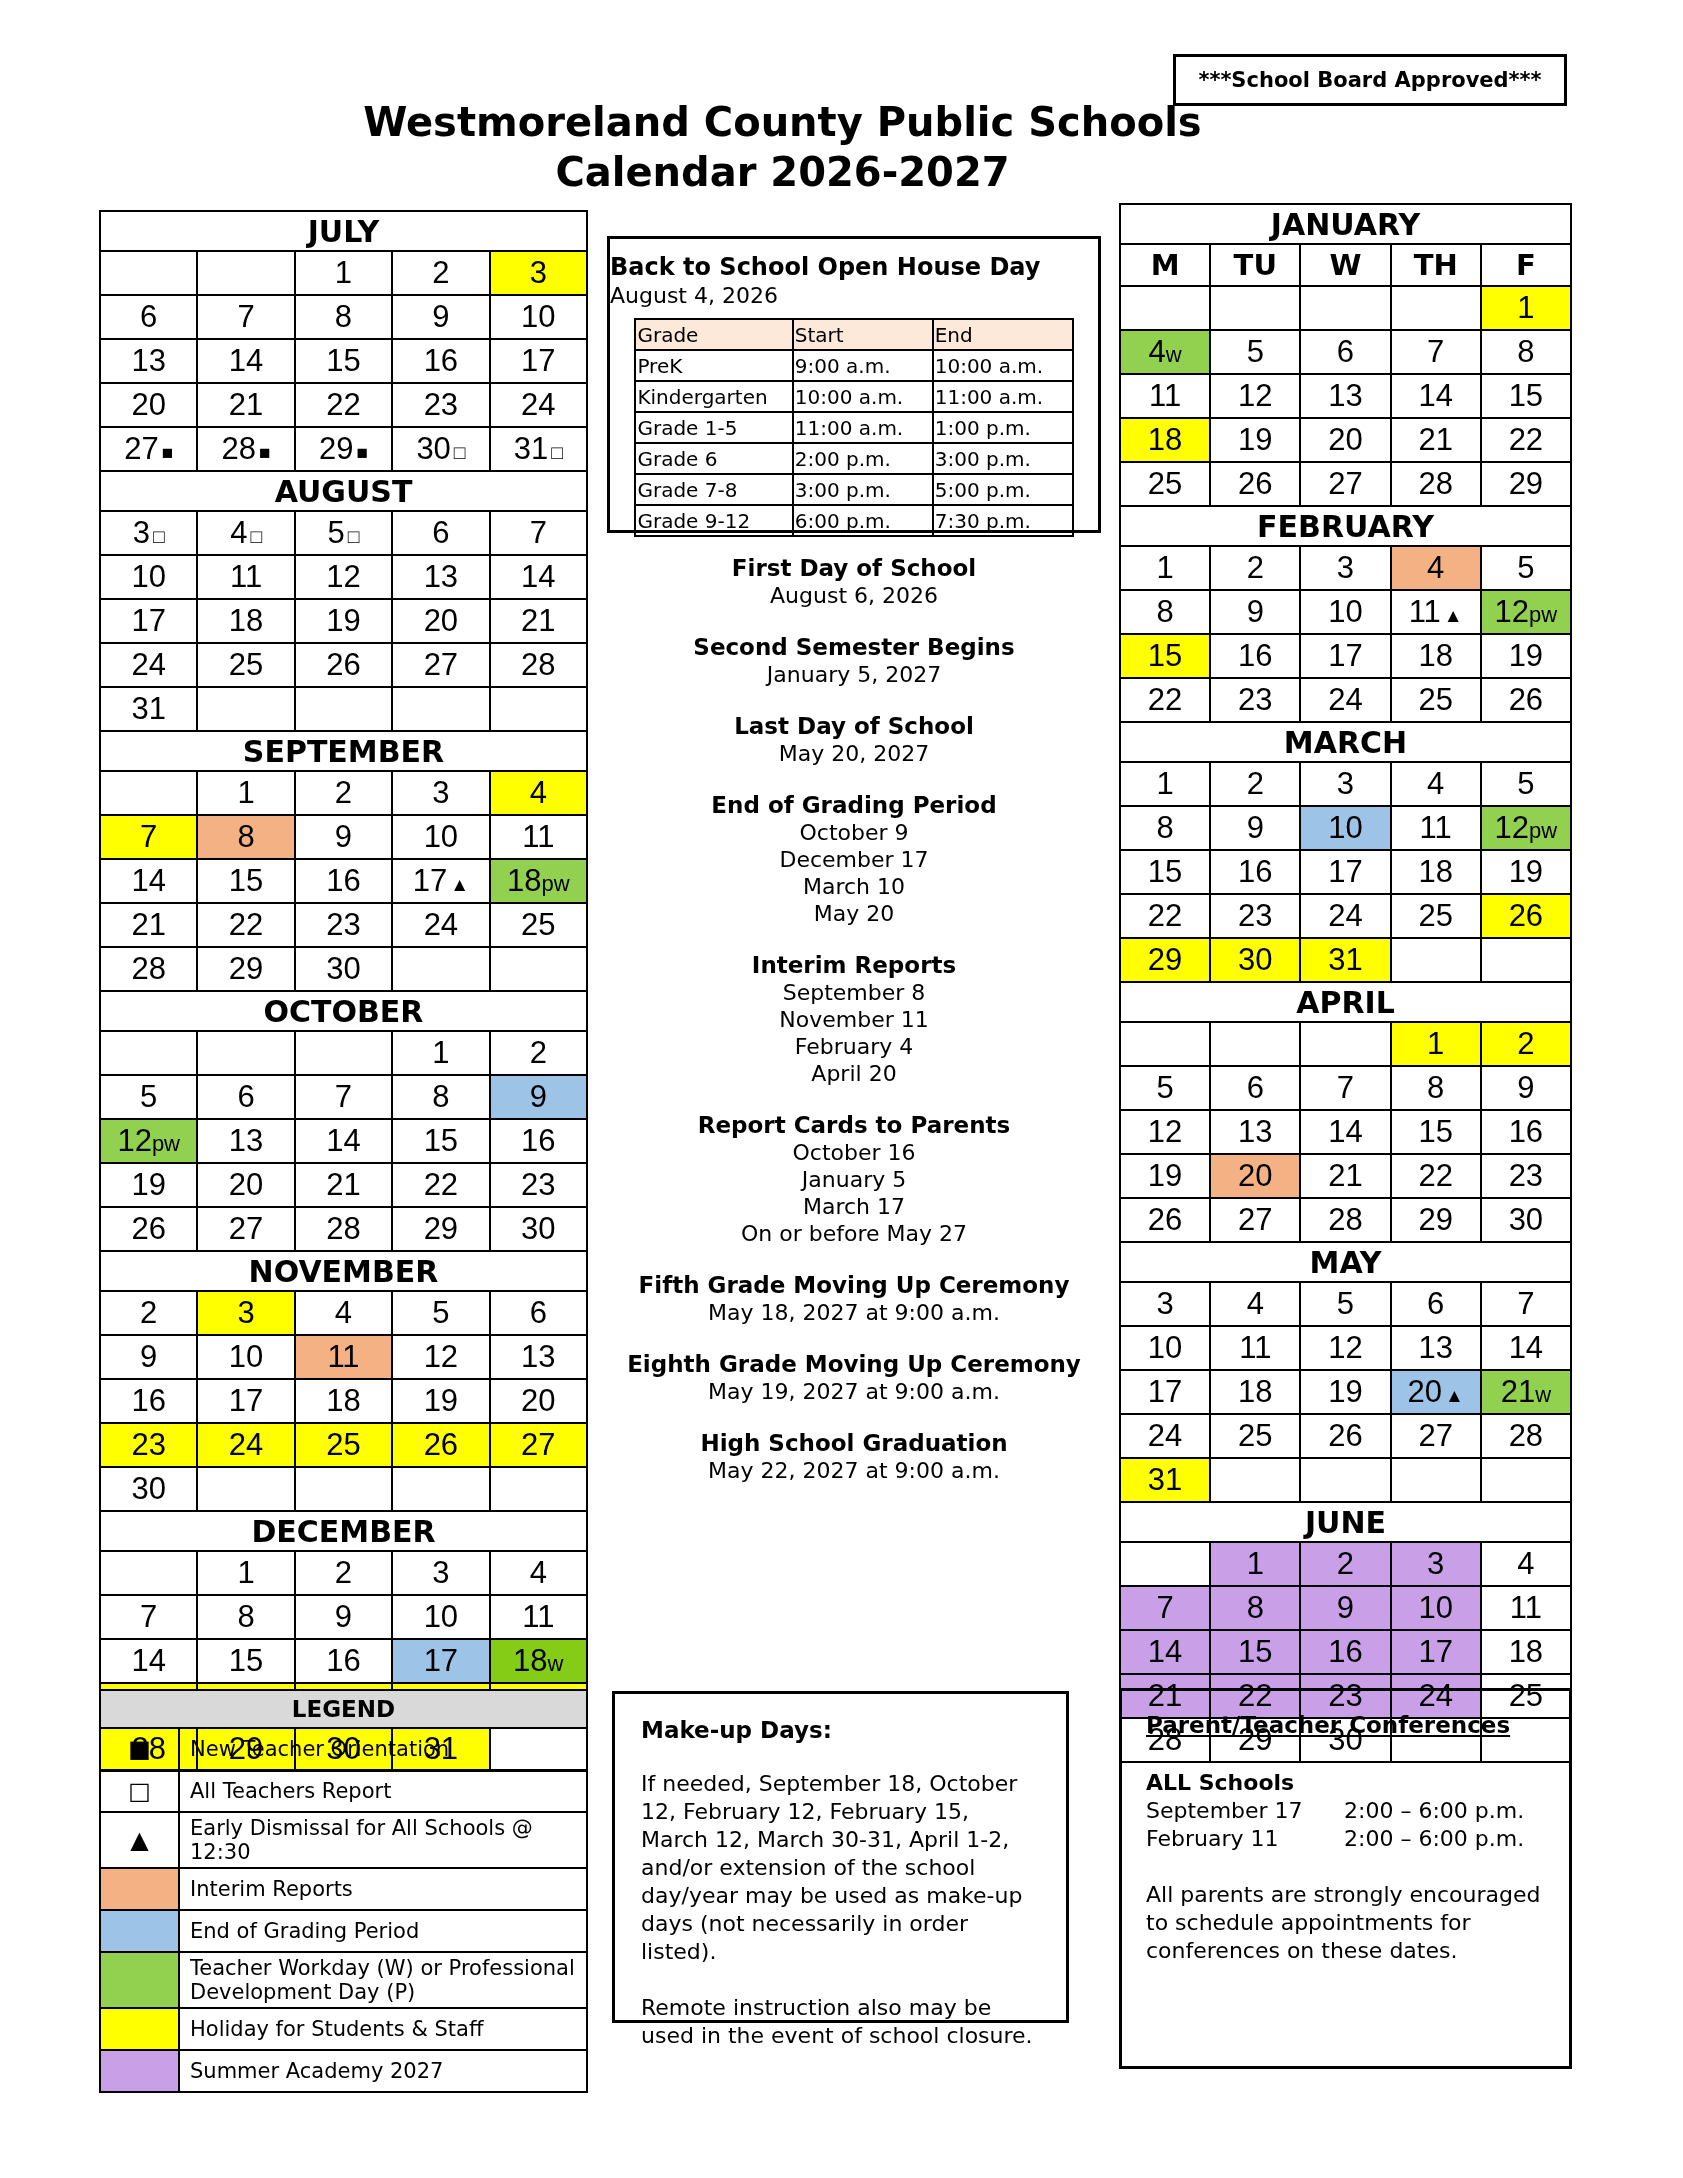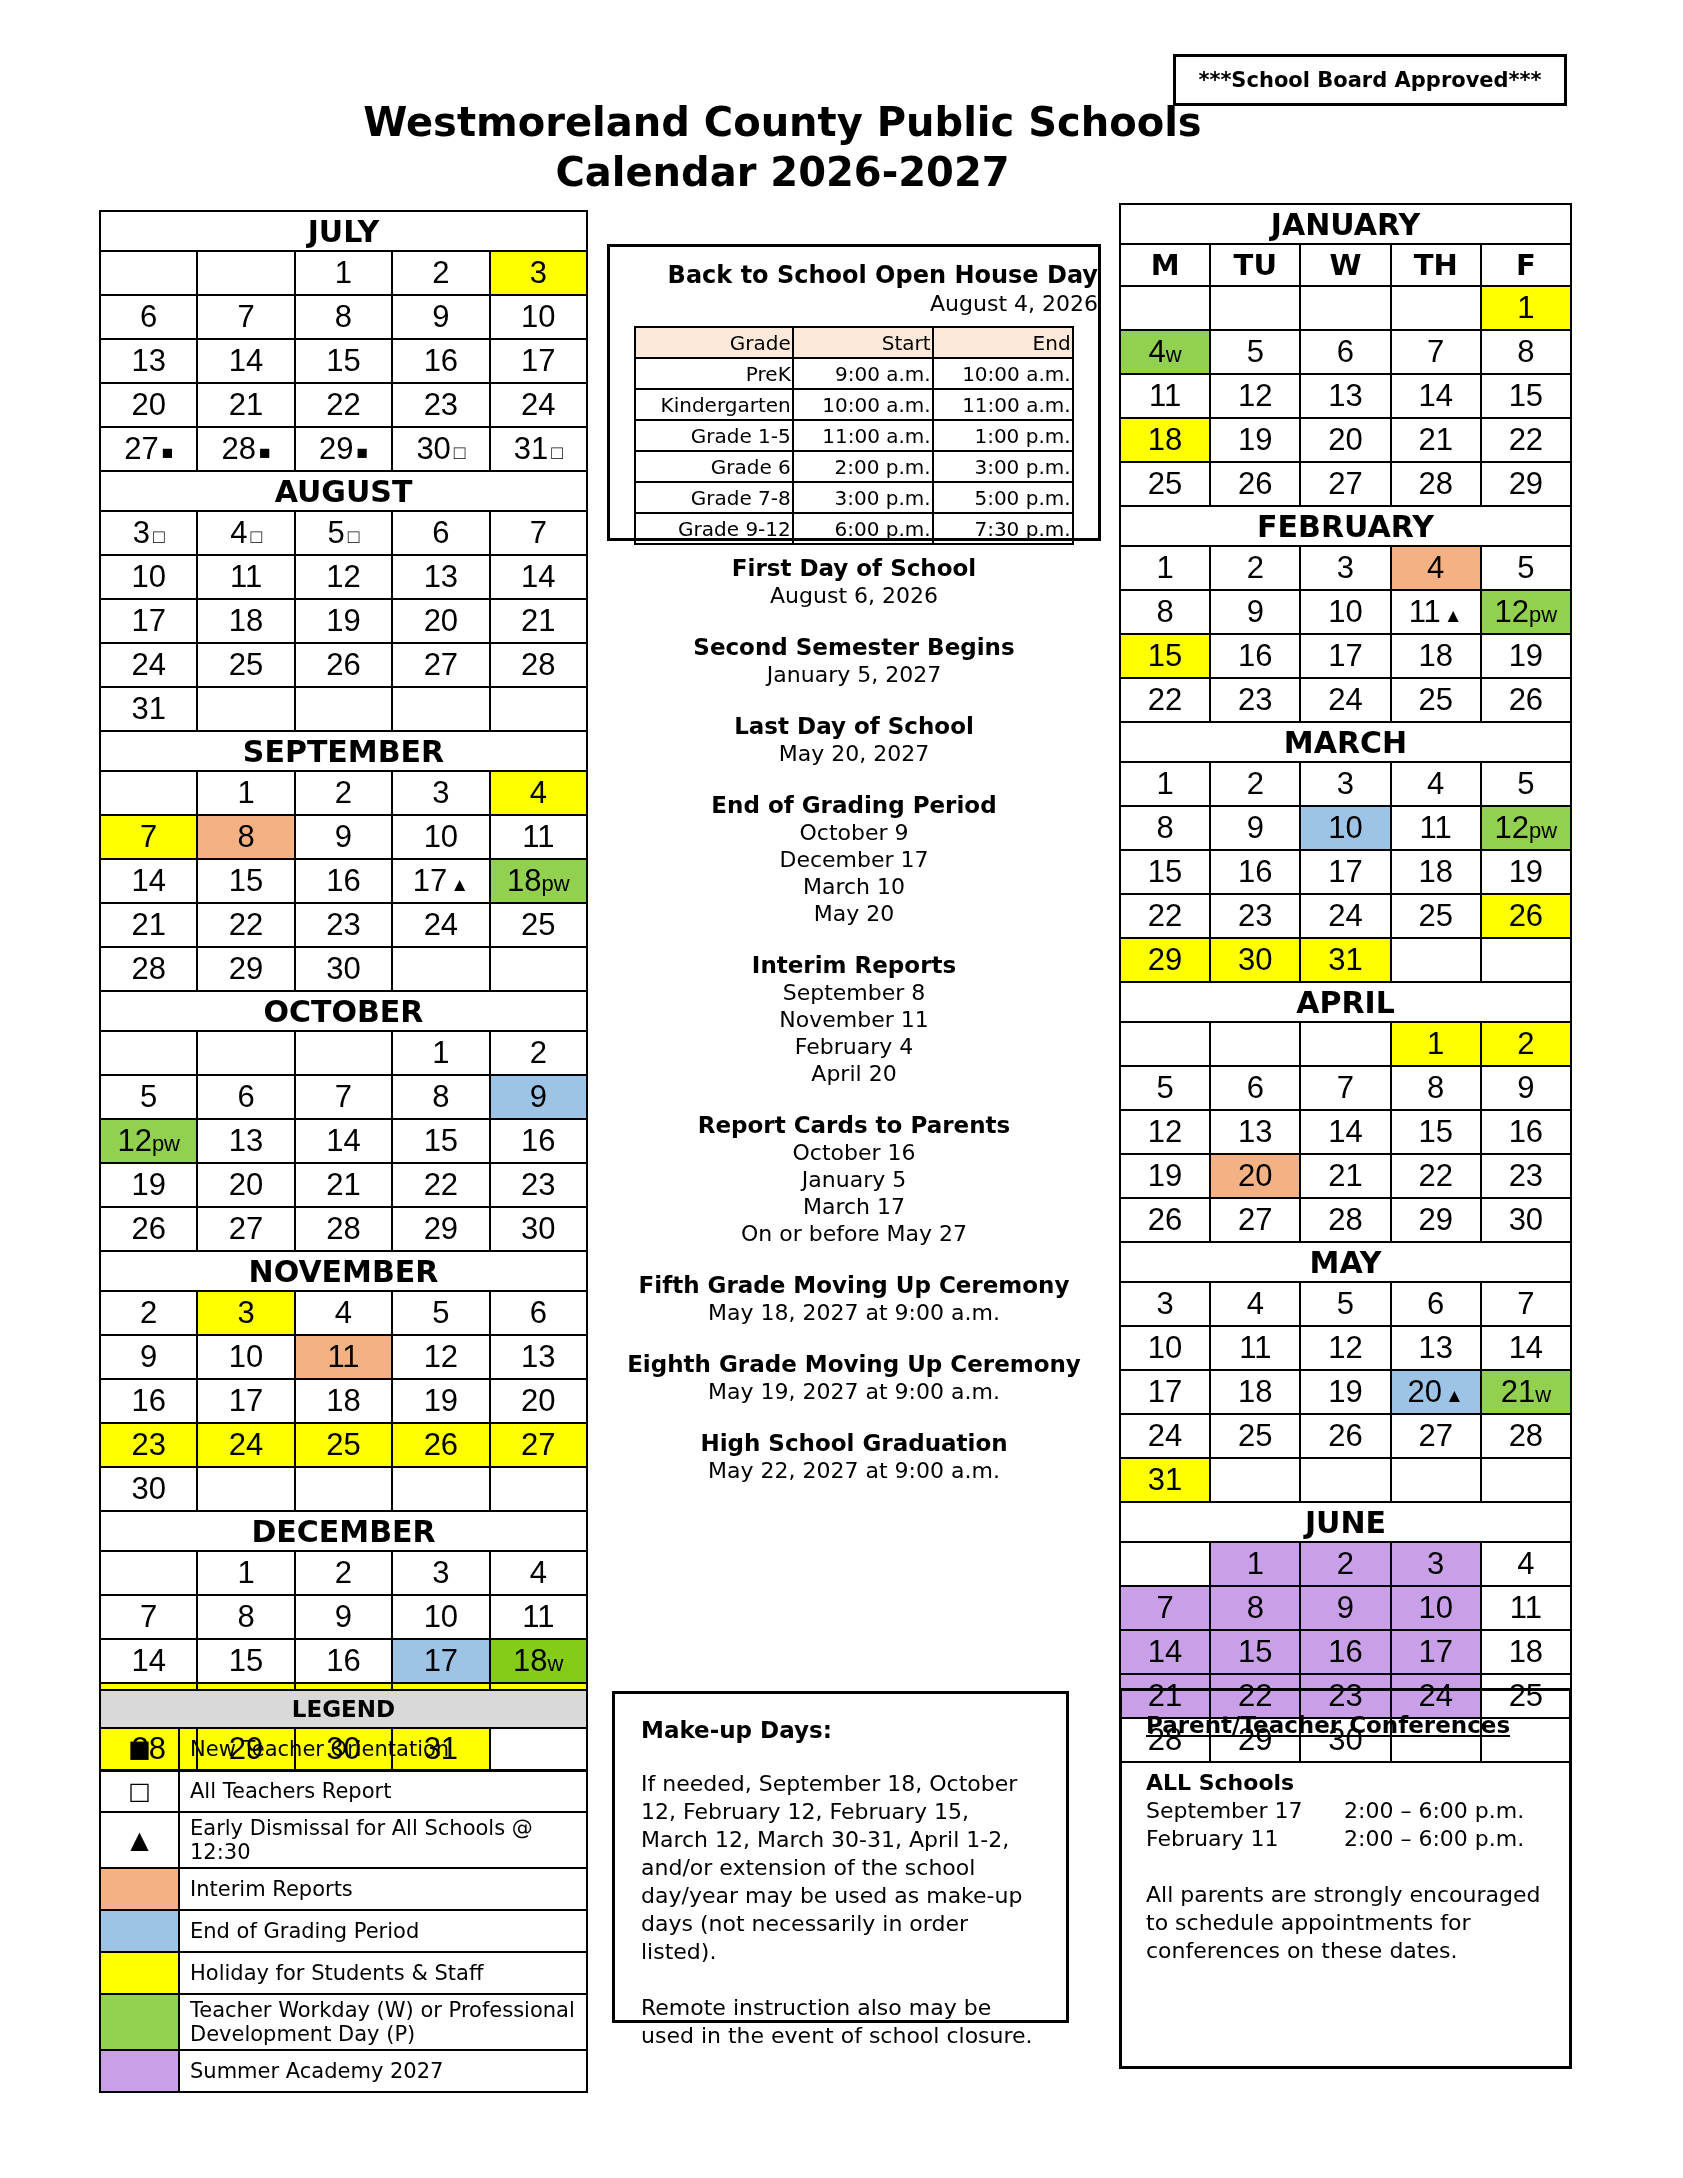--- a/index.html
+++ b/index.html
@@ -31,22 +31,22 @@
 
   
   #legend{left:99px;top:1689px;width:489px;}
   #legend table{width:100%;border-collapse:collapse;}
   #legend td{border:2px solid #000;font-family:"DejaVu Sans",sans-serif;}
   #legend .lg-head{background:#d9d9d9;font-weight:bold;font-size:23px;text-align:center;height:34px;}
   #legend .lg-sym{width:75px;text-align:center;height:38px;font-size:24px;}
   #legend .lg-label{font-size:21px;padding:3px 10px;}
 
   
-  #openhouse{left:607px;top:244px;width:494px;height:297px;border:3px solid #000;
-      box-sizing:border-box;text-align:right;padding-top:14px;
+  #openhouse{left:607px;top:236px;width:494px;height:297px;border:3px solid #000;
+      box-sizing:border-box;text-align:left;padding-top:14px;
       font-family:"DejaVu Sans",sans-serif;}
   .oh-title{font-weight:bold;font-size:24px;}
   .oh-date{font-size:22px;margin-top:2px;}
   #oh-table{margin:10px auto 0;width:90%;border-collapse:collapse;font-size:20px;}
   #oh-table td{border:2px solid #000;height:27px;}
   #oh-table tr.head td{background:#fde9d9;}
   #oh-table td:first-child{width:36%;}
 
   #info-col{left:607px;top:554px;width:494px;text-align:center;
       font-family:"DejaVu Sans",sans-serif;}
@@ -702,26 +702,26 @@
         </tr>
         <tr>
           <td class="lg-sym" style="background: rgb(244, 177, 131);"></td>
           <td class="lg-label">Interim Reports</td>
         </tr>
         <tr>
           <td class="lg-sym" style="background: rgb(157, 195, 230);"></td>
           <td class="lg-label">End of Grading Period</td>
         </tr>
         <tr>
+          <td class="lg-sym" style="background: rgb(146, 208, 80);"></td>
+          <td class="lg-label">Teacher Workday (W) or Professional Development Day (P)</td>
+        </tr>
+        <tr>
           <td class="lg-sym" style="background: rgb(255, 255, 0);"></td>
           <td class="lg-label">Holiday for Students &amp; Staff</td>
-        </tr>
-        <tr>
-          <td class="lg-sym" style="background: rgb(146, 208, 80);"></td>
-          <td class="lg-label">Teacher Workday (W) or Professional Development Day (P)</td>
         </tr>
         <tr>
           <td class="lg-sym" style="background: rgb(201, 160, 232);"></td>
           <td class="lg-label">Summer Academy 2027</td>
         </tr>
       </tbody>
     </table>
 </div>
 
 <div class="abs" id="makeup">

